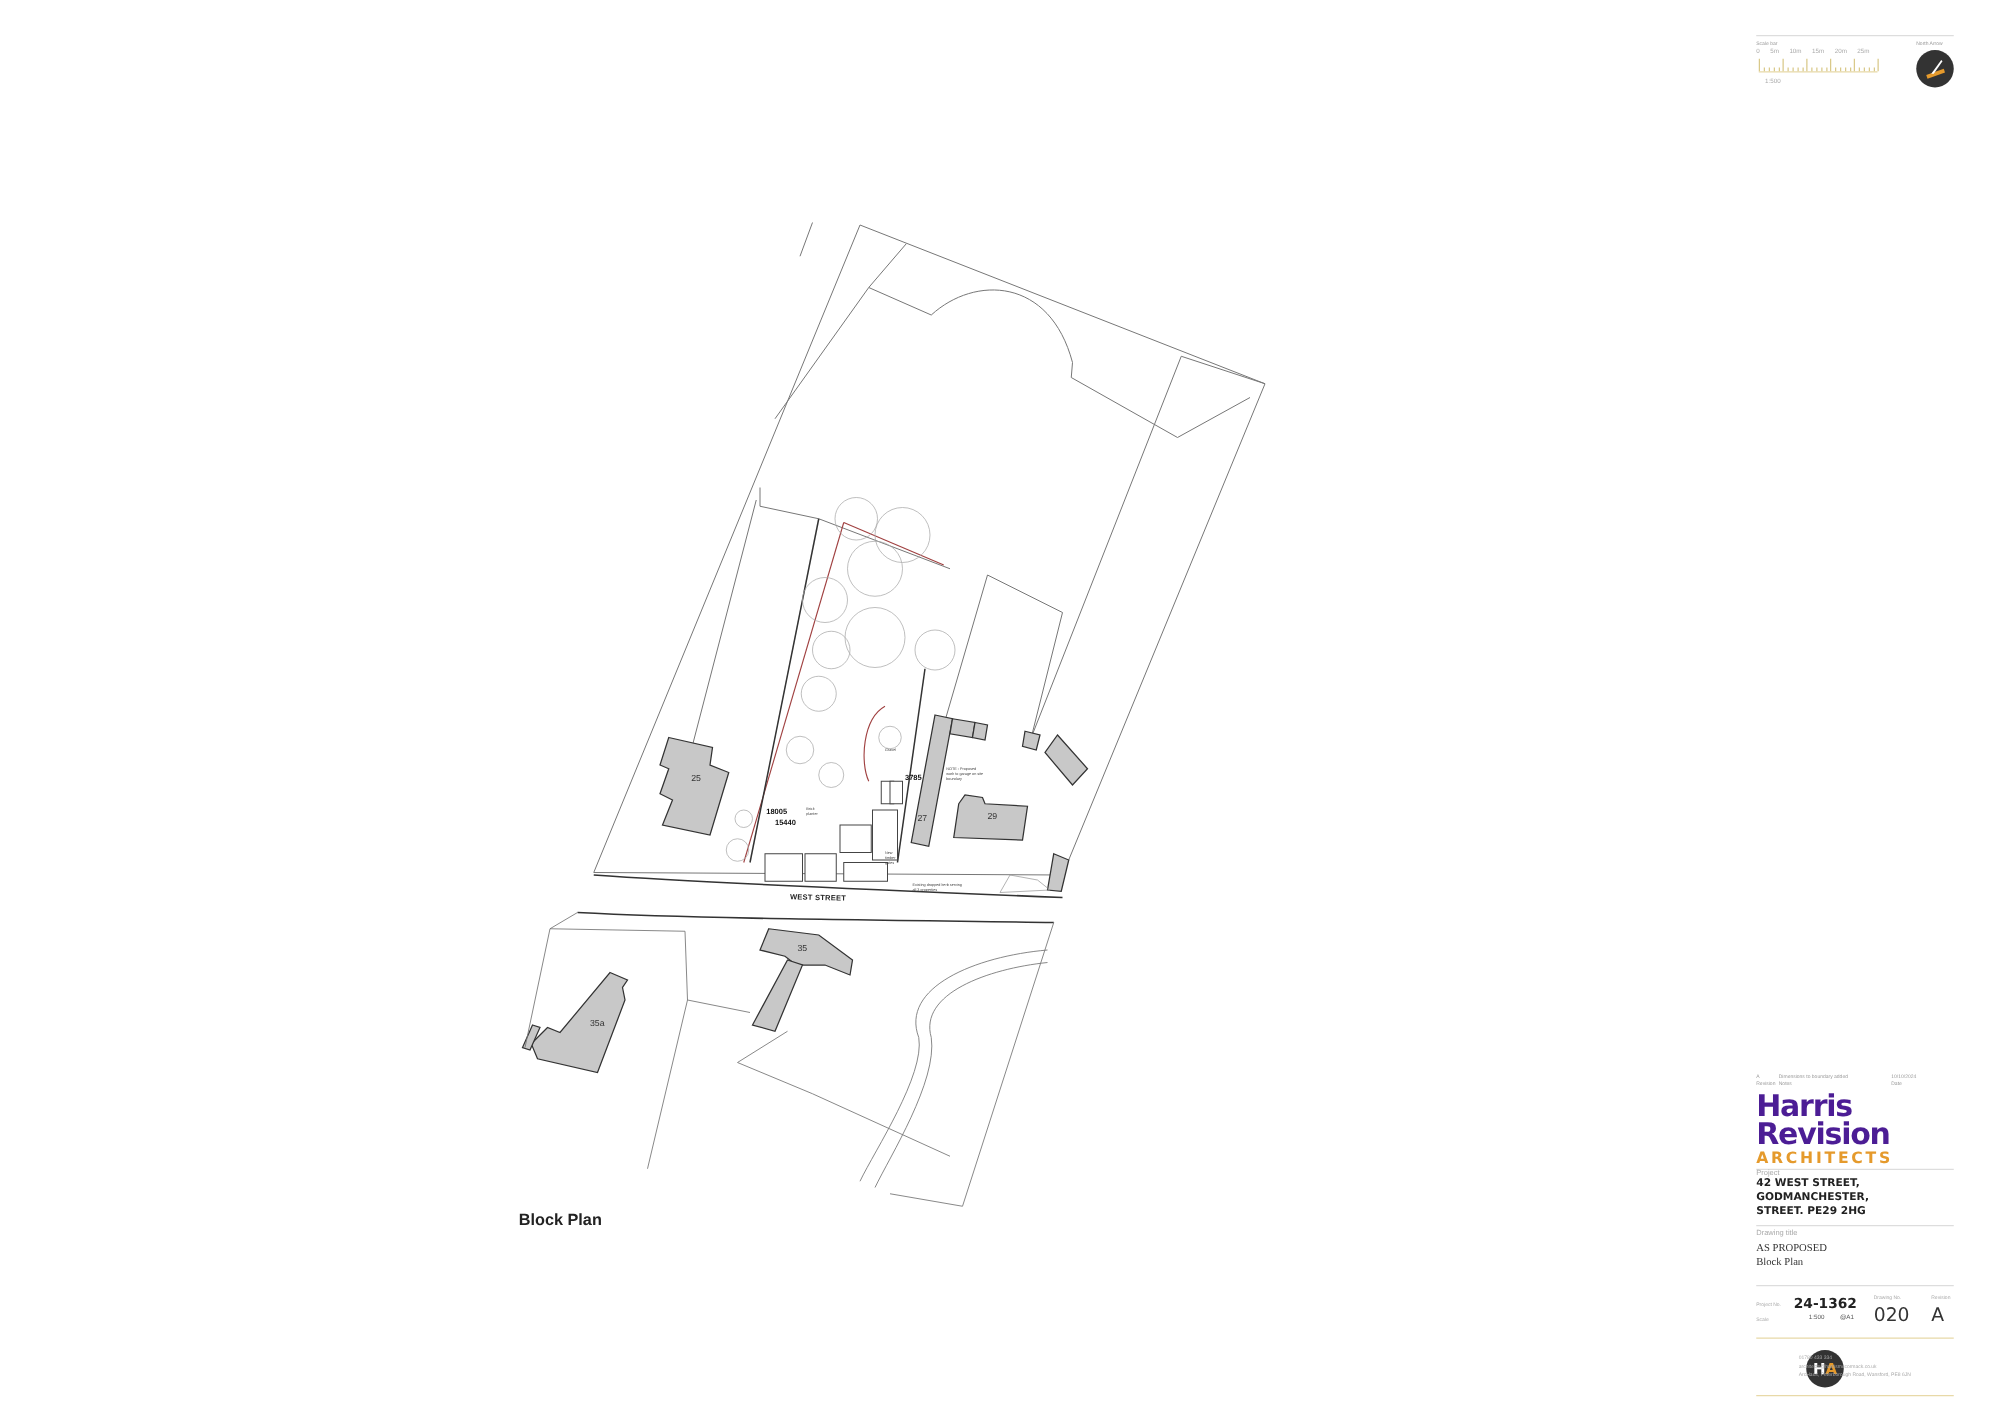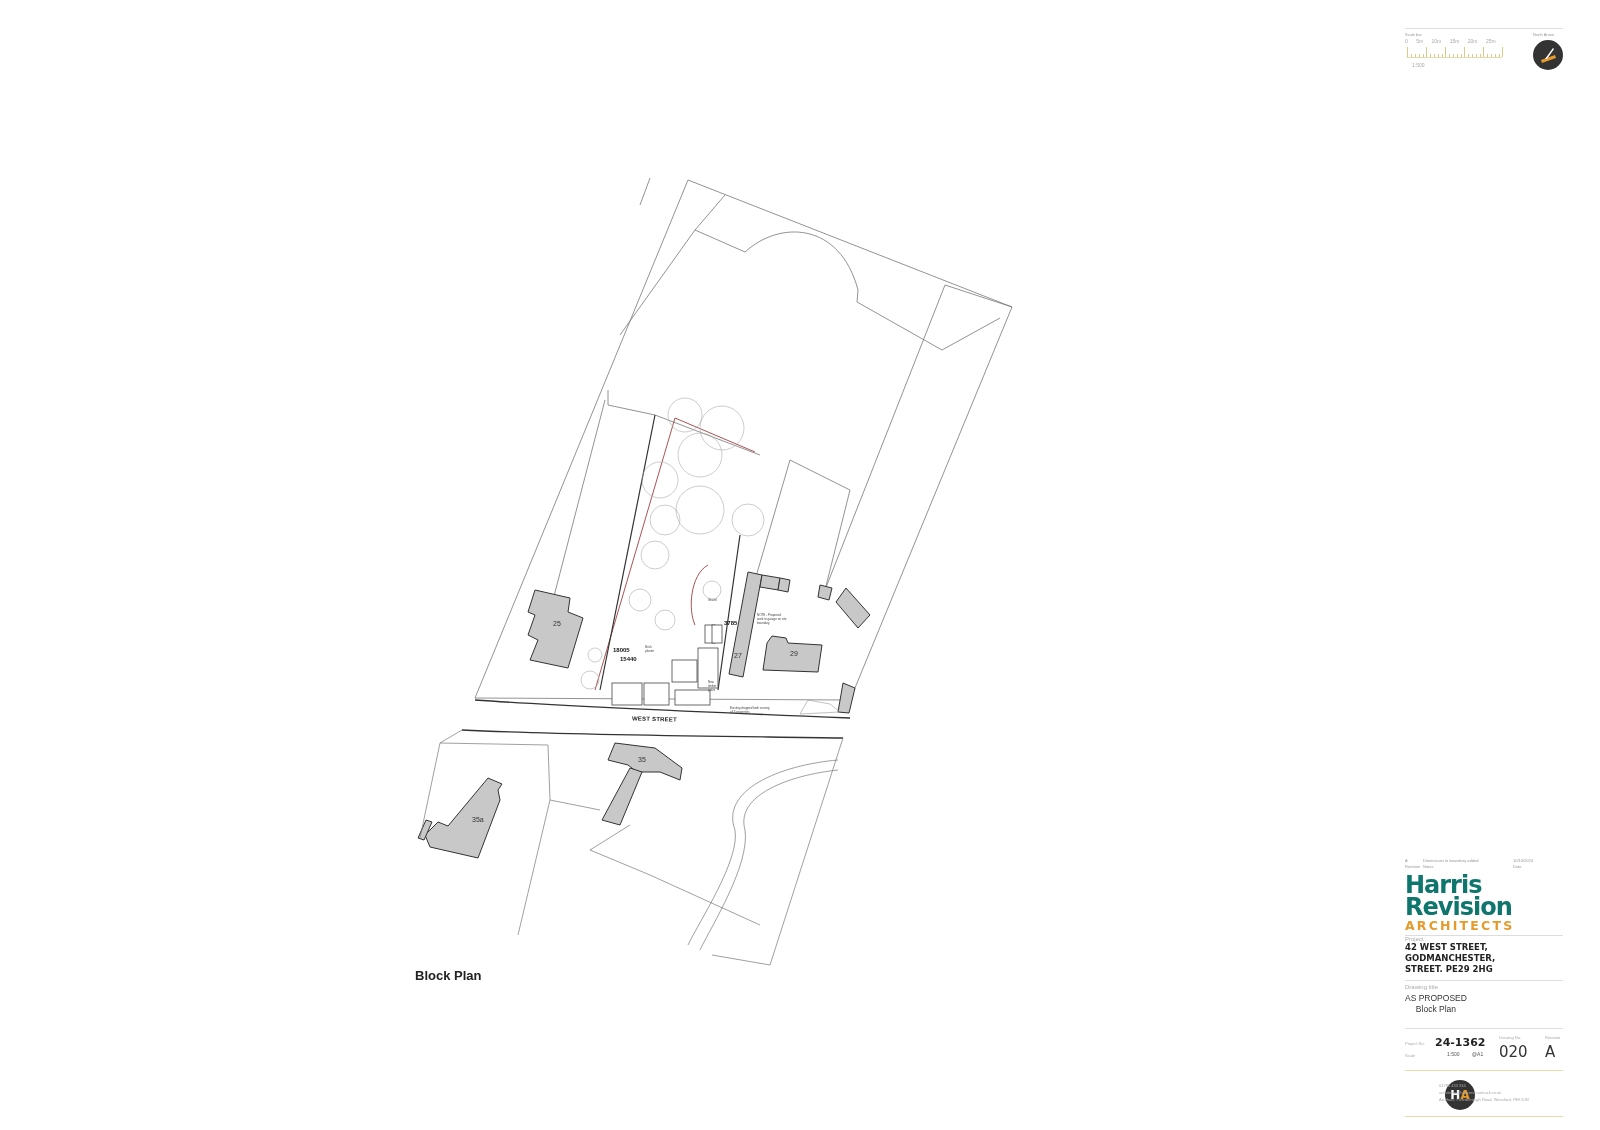--- a/index.html
+++ b/index.html
@@ -23,26 +23,26 @@
   .sb-ratio { position:absolute; left:7px; top:34px; font-size:5px; color:#aaa; }
   .na-label { position:absolute; left:1533px; top:32px; font-size:4px; color:#999; }
   .north-arrow { position:absolute; left:1533px; top:40px; width:30px; height:30px; border-radius:50%; background:#333; overflow:hidden; }
 
   
   .tb { position:absolute; left:1405px; top:858px; width:158px; }
   .tb-rev { position:absolute; left:0; top:0; font-size:4px; color:#999; line-height:6px; width:158px; }
   .tb-rev .c1 { position:absolute; left:0; }
   .tb-rev .c2 { position:absolute; left:18px; }
   .tb-rev .c3 { position:absolute; left:108px; }
-  .brand { position:absolute; left:0; top:16px; font-family:"DejaVu Sans", sans-serif; font-weight:bold; color:#0f766e; font-size:24px; line-height:22px; letter-spacing:-1px; }
+  .brand { position:absolute; left:0; top:16px; font-family:"DejaVu Sans", sans-serif; font-weight:bold; color:#4c1d95; font-size:24px; line-height:22px; letter-spacing:-1px; }
   .brand2 { position:absolute; left:0; top:60px; font-family:"DejaVu Sans", sans-serif; font-weight:bold; color:#e59a2c; font-size:12.5px; letter-spacing:2.2px; }
   .tb-line { position:absolute; left:0; width:158px; height:1px; background:#ddd; }
   .tb-lbl { position:absolute; left:0; font-size:6px; color:#aaa; }
   .tb-proj { position:absolute; left:0; top:84px; font-family:"DejaVu Sans", sans-serif; font-weight:bold; font-size:8.5px; line-height:11px; color:#222; }
-  .tb-dt { position:absolute; left:0; top:135px; font-family:Liberation Sans, sans-serif; font-size:8.5px; line-height:11px; color:#333;text-align:center; }
+  .tb-dt { position:absolute; left:0; top:135px; font-family:Liberation Serif, serif; font-size:8.5px; line-height:11px; color:#333; }
   .tb-small { position:absolute; font-size:4px; color:#aaa; }
   .tb-pno { position:absolute; left:30px; top:178px; font-family:"DejaVu Sans", sans-serif; font-weight:bold; font-size:11px; color:#222; }
   .tb-scale { position:absolute; left:42px; top:193px; font-size:5px; color:#555; }
   .tb-sheet { position:absolute; left:67px; top:193px; font-size:5px; color:#555; }
   .tb-dno { position:absolute; left:94px; top:185px; font-family:"DejaVu Sans", sans-serif; font-size:15px; color:#333;text-align:center; }
   .tb-revv { position:absolute; left:140px; top:185px; font-family:"DejaVu Sans", sans-serif; font-size:15px; color:#333; }
   .tb-gold { position:absolute; left:0; width:158px; height:1px; background:#e8d9a8; }
   .logo { position:absolute; left:0; top:222px; width:30px; height:30px; border-radius:50%; background:#333; color:#fff; font-family:"DejaVu Sans", sans-serif; font-weight:bold; font-size:12px; line-height:30px; text-align:center;margin-left:40px; }
   .logo span { color:#e59a2c; }
   .tb-contact { position:absolute; left:34px; top:224px; font-size:4px; line-height:7px; color:#aaa; white-space:nowrap; }

